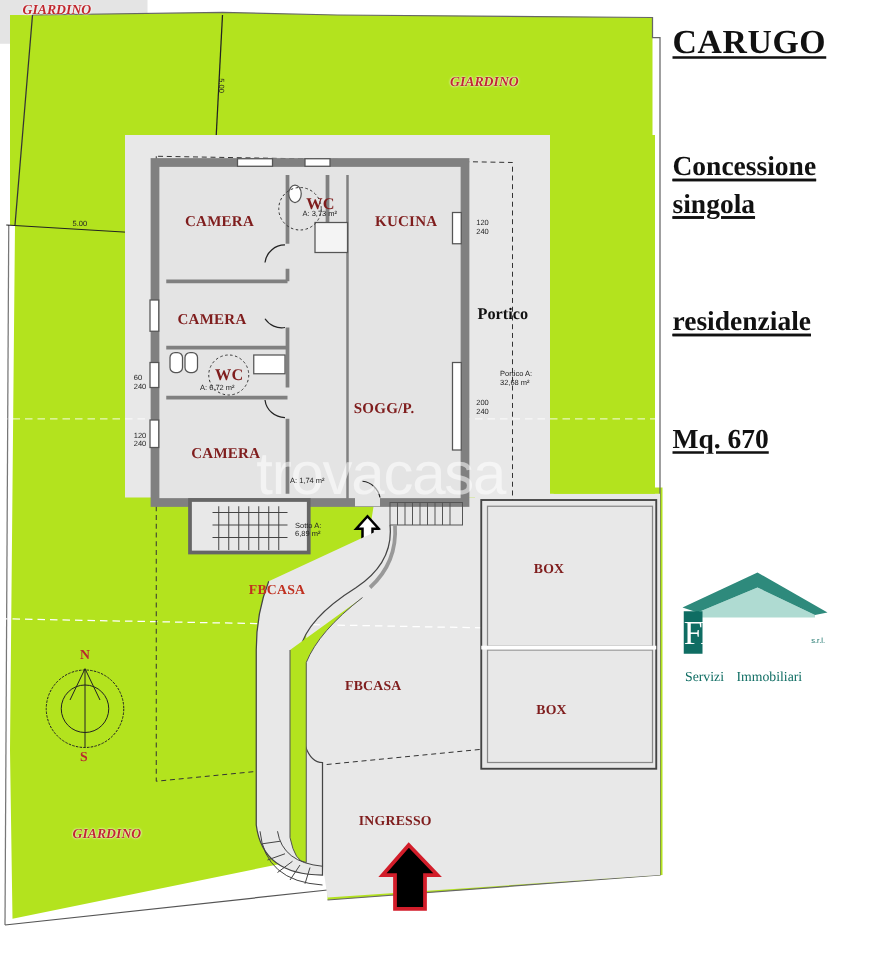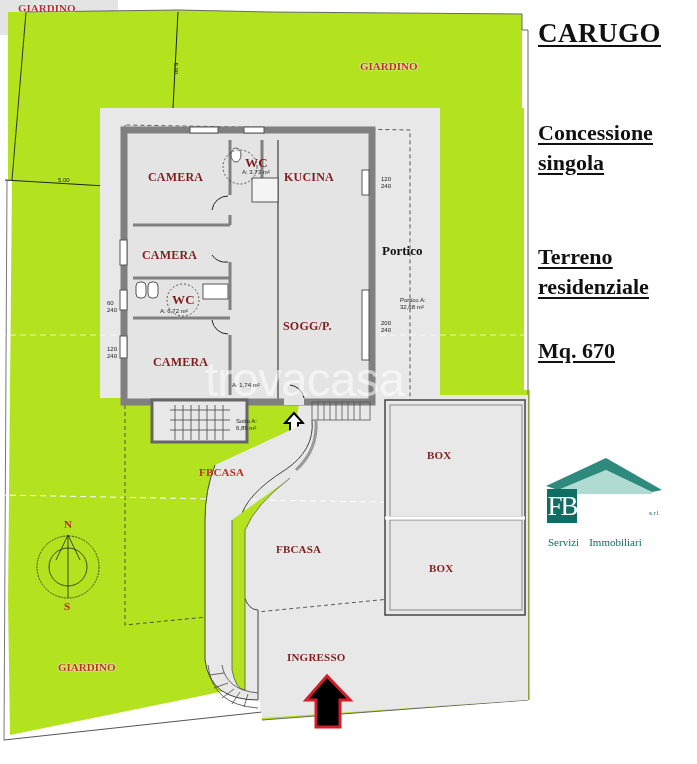--- a/index.html
+++ b/index.html
@@ -1,27 +1,27 @@
 <!DOCTYPE html>
 <html><head>
 <meta charset="utf-8">
 <style>
   html, body { margin:0; padding:0; background:#ffffff; }
   body { width:697px; height:764px; position:relative; overflow:hidden; font-family:"Liberation Serif", serif; }
   svg.plan { position:absolute; left:0; top:0; }
   .room-label { position:absolute; font-family:"Liberation Serif", serif; font-weight:bold; color:#7f1d1d; font-size:12px; letter-spacing:0.2px; white-space:nowrap; }
-  .garden-label { position:absolute; font-family:"Liberation Serif", serif; font-weight:bold; color:#c0282f; font-size:11px; white-space:nowrap; text-shadow:0 0 2px #ffffff, 0 0 1px #fff; }
+  .garden-label { position:absolute; font-family:"Liberation Serif", serif; font-weight:bold; color:#c0282f; font-size:11px; white-space:nowrap; text-shadow:0 0 2px #ffffff, 0 0 1px #fff;font-style:italic; }
   .side-text { position:absolute; left:538px; font-family:"Liberation Serif", serif; color:#111; text-decoration:underline; text-decoration-thickness:2px; text-underline-offset:3px; }
   .side-text.title { font-size:27px; font-weight:bold; top:18px; letter-spacing:0.5px; }
   .side-text.item { font-size:22px; font-weight:bold; line-height:30px; }
   .portico { position:absolute; left:382px; top:243px; font-family:"Liberation Serif", serif; font-weight:bold; font-size:13px; color:#111; }
   .dim { position:absolute; font-family:"Liberation Sans", sans-serif; font-size:6px; color:#222; line-height:7px; }
   .watermark { position:absolute; left:205px; top:352px; font-family:"Liberation Sans", sans-serif; font-size:48px; color:rgba(255,255,255,0.55); letter-spacing:-1px; }
   .logo { position:absolute; left:544px; top:452px; width:120px; height:100px; }
-  .logo-fb { position:absolute; left:3px; top:37px; width:30px; height:34px; background:#0f6d63; color:#ffffff; font-family:"Liberation Serif", serif; font-size:27px; line-height:34px; text-align:center; letter-spacing:-2px; }
+  .logo-fb { position:absolute; left:3px; top:37px; width:15px; height:34px; background:#0f6d63; color:#ffffff; font-family:"Liberation Serif", serif; font-size:27px; line-height:34px; text-align:center; letter-spacing:-2px; }
   .logo-casa { position:absolute; left:35px; top:34px; font-family:"Liberation Serif", serif; font-size:32px; color:#0f6d63; letter-spacing:-1px; }
   .logo-srl { position:absolute; left:105px; top:58px; font-size:6px; color:#0f6d63; font-family:"Liberation Sans", sans-serif;}
   .logo-sub { position:absolute; left:4px; top:84px; font-family:"Liberation Serif", serif; font-size:11px; color:#0f6d63; white-space:nowrap; }
   .logo-sub span { margin-right:10px; }
   .compass-n, .compass-s { position:absolute; font-family:"Liberation Serif", serif; font-weight:bold; font-size:11px; color:#b8282f; }
 </style>
 </head>
 <body>
 
 <svg class="plan" width="697" height="764" viewBox="0 0 697 764">
@@ -144,21 +144,21 @@
 </svg>
 
 <div class="watermark">trovacasa</div>
 
 <div class="garden-label" style="left:18px;top:2px;font-size:11px;">GIARDINO</div>
 <div class="garden-label" style="left:360px;top:60px;">GIARDINO</div>
 <div class="garden-label" style="left:58px;top:661px;">GIARDINO</div>
 
 <div class="room-label" style="left:148px;top:170px;">CAMERA</div>
 <div class="room-label" style="left:245px;top:155px;font-size:13px;">WC</div>
-<div class="room-label" style="left:284px;top:170px;">KUCINA</div>
+<div class="room-label" style="left:300px;top:170px;">KUCINA</div>
 <div class="room-label" style="left:142px;top:248px;">CAMERA</div>
 <div class="room-label" style="left:172px;top:292px;font-size:13px;">WC</div>
 <div class="room-label" style="left:283px;top:319px;">SOGG/P.</div>
 <div class="room-label" style="left:153px;top:355px;">CAMERA</div>
 <div class="portico">Portico</div>
 <div class="room-label" style="left:199px;top:466px;font-size:11px;color:#c03020;font-family:Liberation Serif, serif;">FBCASA</div>
 <div class="room-label" style="left:427px;top:449px;font-size:11px;">BOX</div>
 <div class="room-label" style="left:429px;top:562px;font-size:11px;">BOX</div>
 <div class="room-label" style="left:276px;top:543px;font-size:11px;">FBCASA</div>
 <div class="room-label" style="left:287px;top:651px;font-size:11px;">INGRESSO</div>
@@ -189,21 +189,20 @@
 
 <div class="compass-n" style="left:64px;top:518px;">N</div>
 <div class="compass-s" style="left:64px;top:600px;">S</div>
 
 <div class="side-text title">CARUGO</div>
 <div class="side-text item" style="top:118px;">
   <div style="text-decoration:underline;">Concessione</div>
   <div style="text-decoration:underline;">singola</div>
 </div>
 <div class="side-text item" style="top:242px;">
-  <div style="text-decoration:underline;">Terreno</div>
   <div style="text-decoration:underline;">residenziale</div>
 </div>
 <div class="side-text item" style="top:336px;text-align:center;">Mq. 670</div>
 
 <div class="logo">
   <svg width="120" height="45" style="position:absolute;left:0;top:0;">
     <polygon points="2,34 62,6 118,38 108,40 62,18 14,38" fill="#2e8a7c"></polygon>
     <polygon points="14,38 62,18 108,40 108,42 14,42" fill="#5fb7a6" opacity="0.5"></polygon>
   </svg>
   <div class="logo-fb">FB</div>

